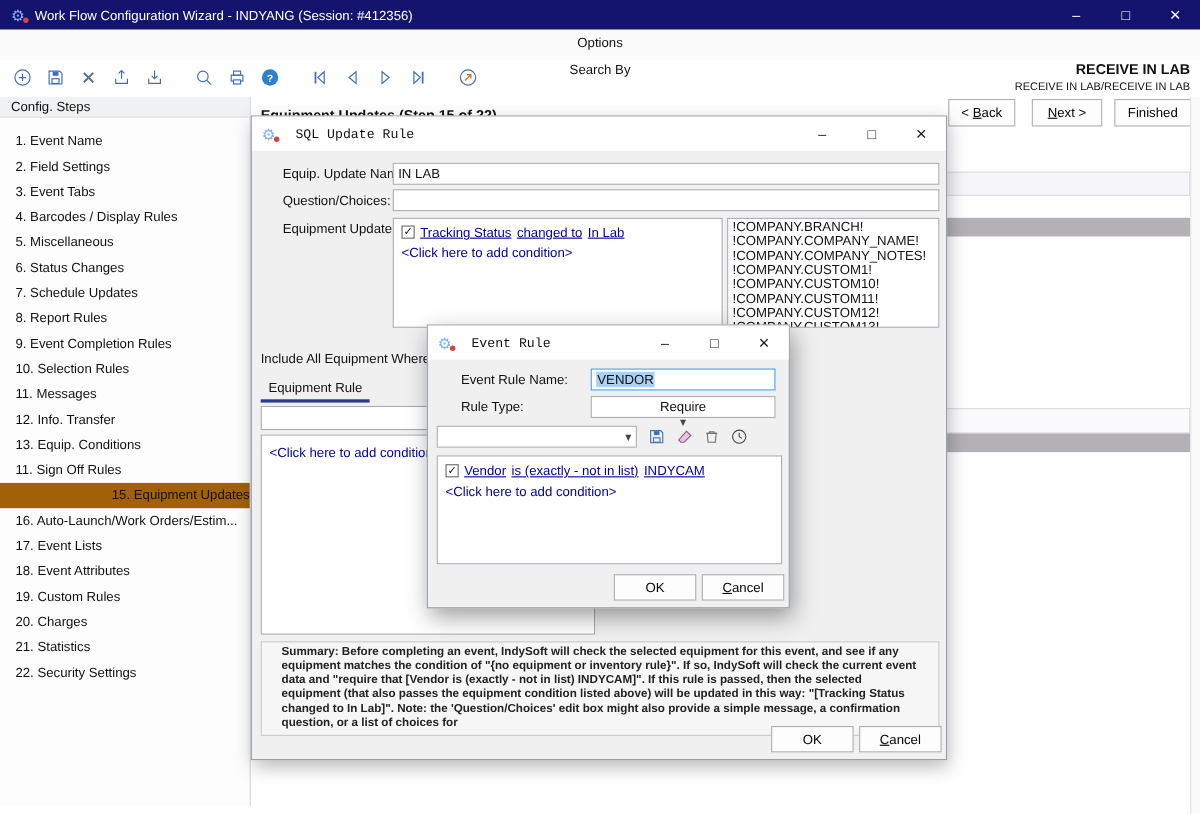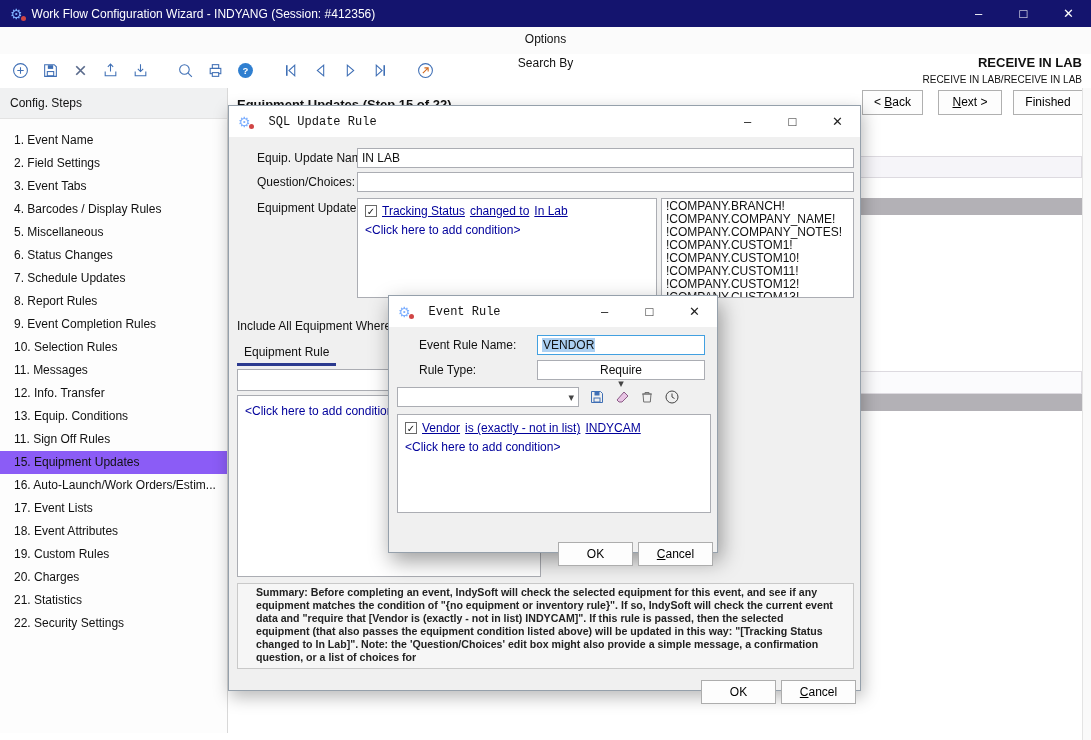--- a/index.html
+++ b/index.html
@@ -34,25 +34,25 @@
   .btn { position:absolute; height:25px; background:#fdfdfd; border:1px solid #b0b0b0;
     font-family:"Liberation Sans", sans-serif; font-size:12px; text-align:center; line-height:23px; }
   #btn-back { left:862px; top:90px; width:61px; }
   #btn-next { left:938px; top:90px; width:64px; }
   #btn-finished { left:1013px; top:90px; width:70px; }
   .ak { text-decoration:underline; }
 
   
   .sidebar { position:absolute; left:0; top:88px; bottom:7px; width:228px;
     background:#fdfdfd; border-right:1px solid #d8d8d8; }
-  .sb-header { height:31px; background:#f0f1f2; border-bottom:1px solid #e3e3e3;
+  .sb-header { height:19px; background:#f0f1f2; border-bottom:1px solid #e3e3e3;
     display:flex; align-items:center; padding-left:10px; }
   .steps { padding-top:10px; }
   .step-item { height:23px; line-height:23px; padding-left:14px; white-space:nowrap; overflow:hidden; }
-  .step-item.selected { background:#8b5cf6; }
+  .step-item.selected { background:#a16207;text-align:right; }
 
   
   .step-title { position:absolute; left:237px; top:97px; font-weight:bold; font-size:13px; }
   .strip { position:absolute; }
   #strip1 { left:860px; top:156px; width:222px; height:22px; background:#f6f5f9; border:1px solid #dddae0; }
   #strip2 { left:860px; top:198px; width:222px; height:17px; background:#b3b1b6; }
   #strip3 { left:860px; top:371px; width:222px; height:23px; background:#fbfbfd; border:1px solid #dddae0; }
   #strip4 { left:860px; top:394px; width:222px; height:17px; background:#b3b1b6; }
   .right-gutter { position:absolute; top:88px; right:0; width:9px; bottom:0;
     background:#fafafa; border-left:1px solid #e4e4e4; }
@@ -86,21 +86,21 @@
   .token-item { white-space:nowrap; }
   #sd-include { position:absolute; left:8px; top:210px; line-height:20px; }
   .tab { position:absolute; left:8px; top:236px; padding:3px 7px 4px; border-bottom:3px solid #2b3a8f; }
   #sd-combo { left:8px; top:263px; width:304px; height:22px; display:flex; align-items:center;
     justify-content:flex-end; padding-right:5px; color:#444; }
   #sd-rulebox { left:8px; top:289px; width:304px; height:182px; padding:8px 7px; }
   #sd-summary { position:absolute; left:8px; top:477px; width:617px; height:86px;
     background:#f6f6f6; border:1px solid #c9c9c9; padding:2px 18px;
     font-size:10.6px; line-height:13px; font-weight:bold; color:#222; }
   .dlg-btn { position:absolute; width:75px; height:24px; background:#fdfdfd; border:1px solid #adadad;
-    font-family:"Liberation Sans", sans-serif; font-size:12px; text-align:center; line-height:22px;margin-top:20px; }
+    font-family:"Liberation Sans", sans-serif; font-size:12px; text-align:center; line-height:22px; }
   #sql-ok { left:472px; top:554px; }
   #sql-cancel { left:552px; top:554px; }
 
   
   #ev-name { left:148px; top:39px; width:168px; height:20px; border:1px solid #42a0e0; }
   #ev-name .sel { background:#acd0f2; padding:0 1px; }
   #ev-type { left:148px; top:64px; width:168px; height:20px; justify-content:space-between;flex-direction:column; }
   #ev-combo { left:8px; top:91px; width:182px; height:20px; justify-content:flex-end; }
   .mini-btn { position:absolute; top:90px; width:22px; height:22px; border:0; background:transparent;
     display:flex; align-items:center; justify-content:center; padding:0; }

